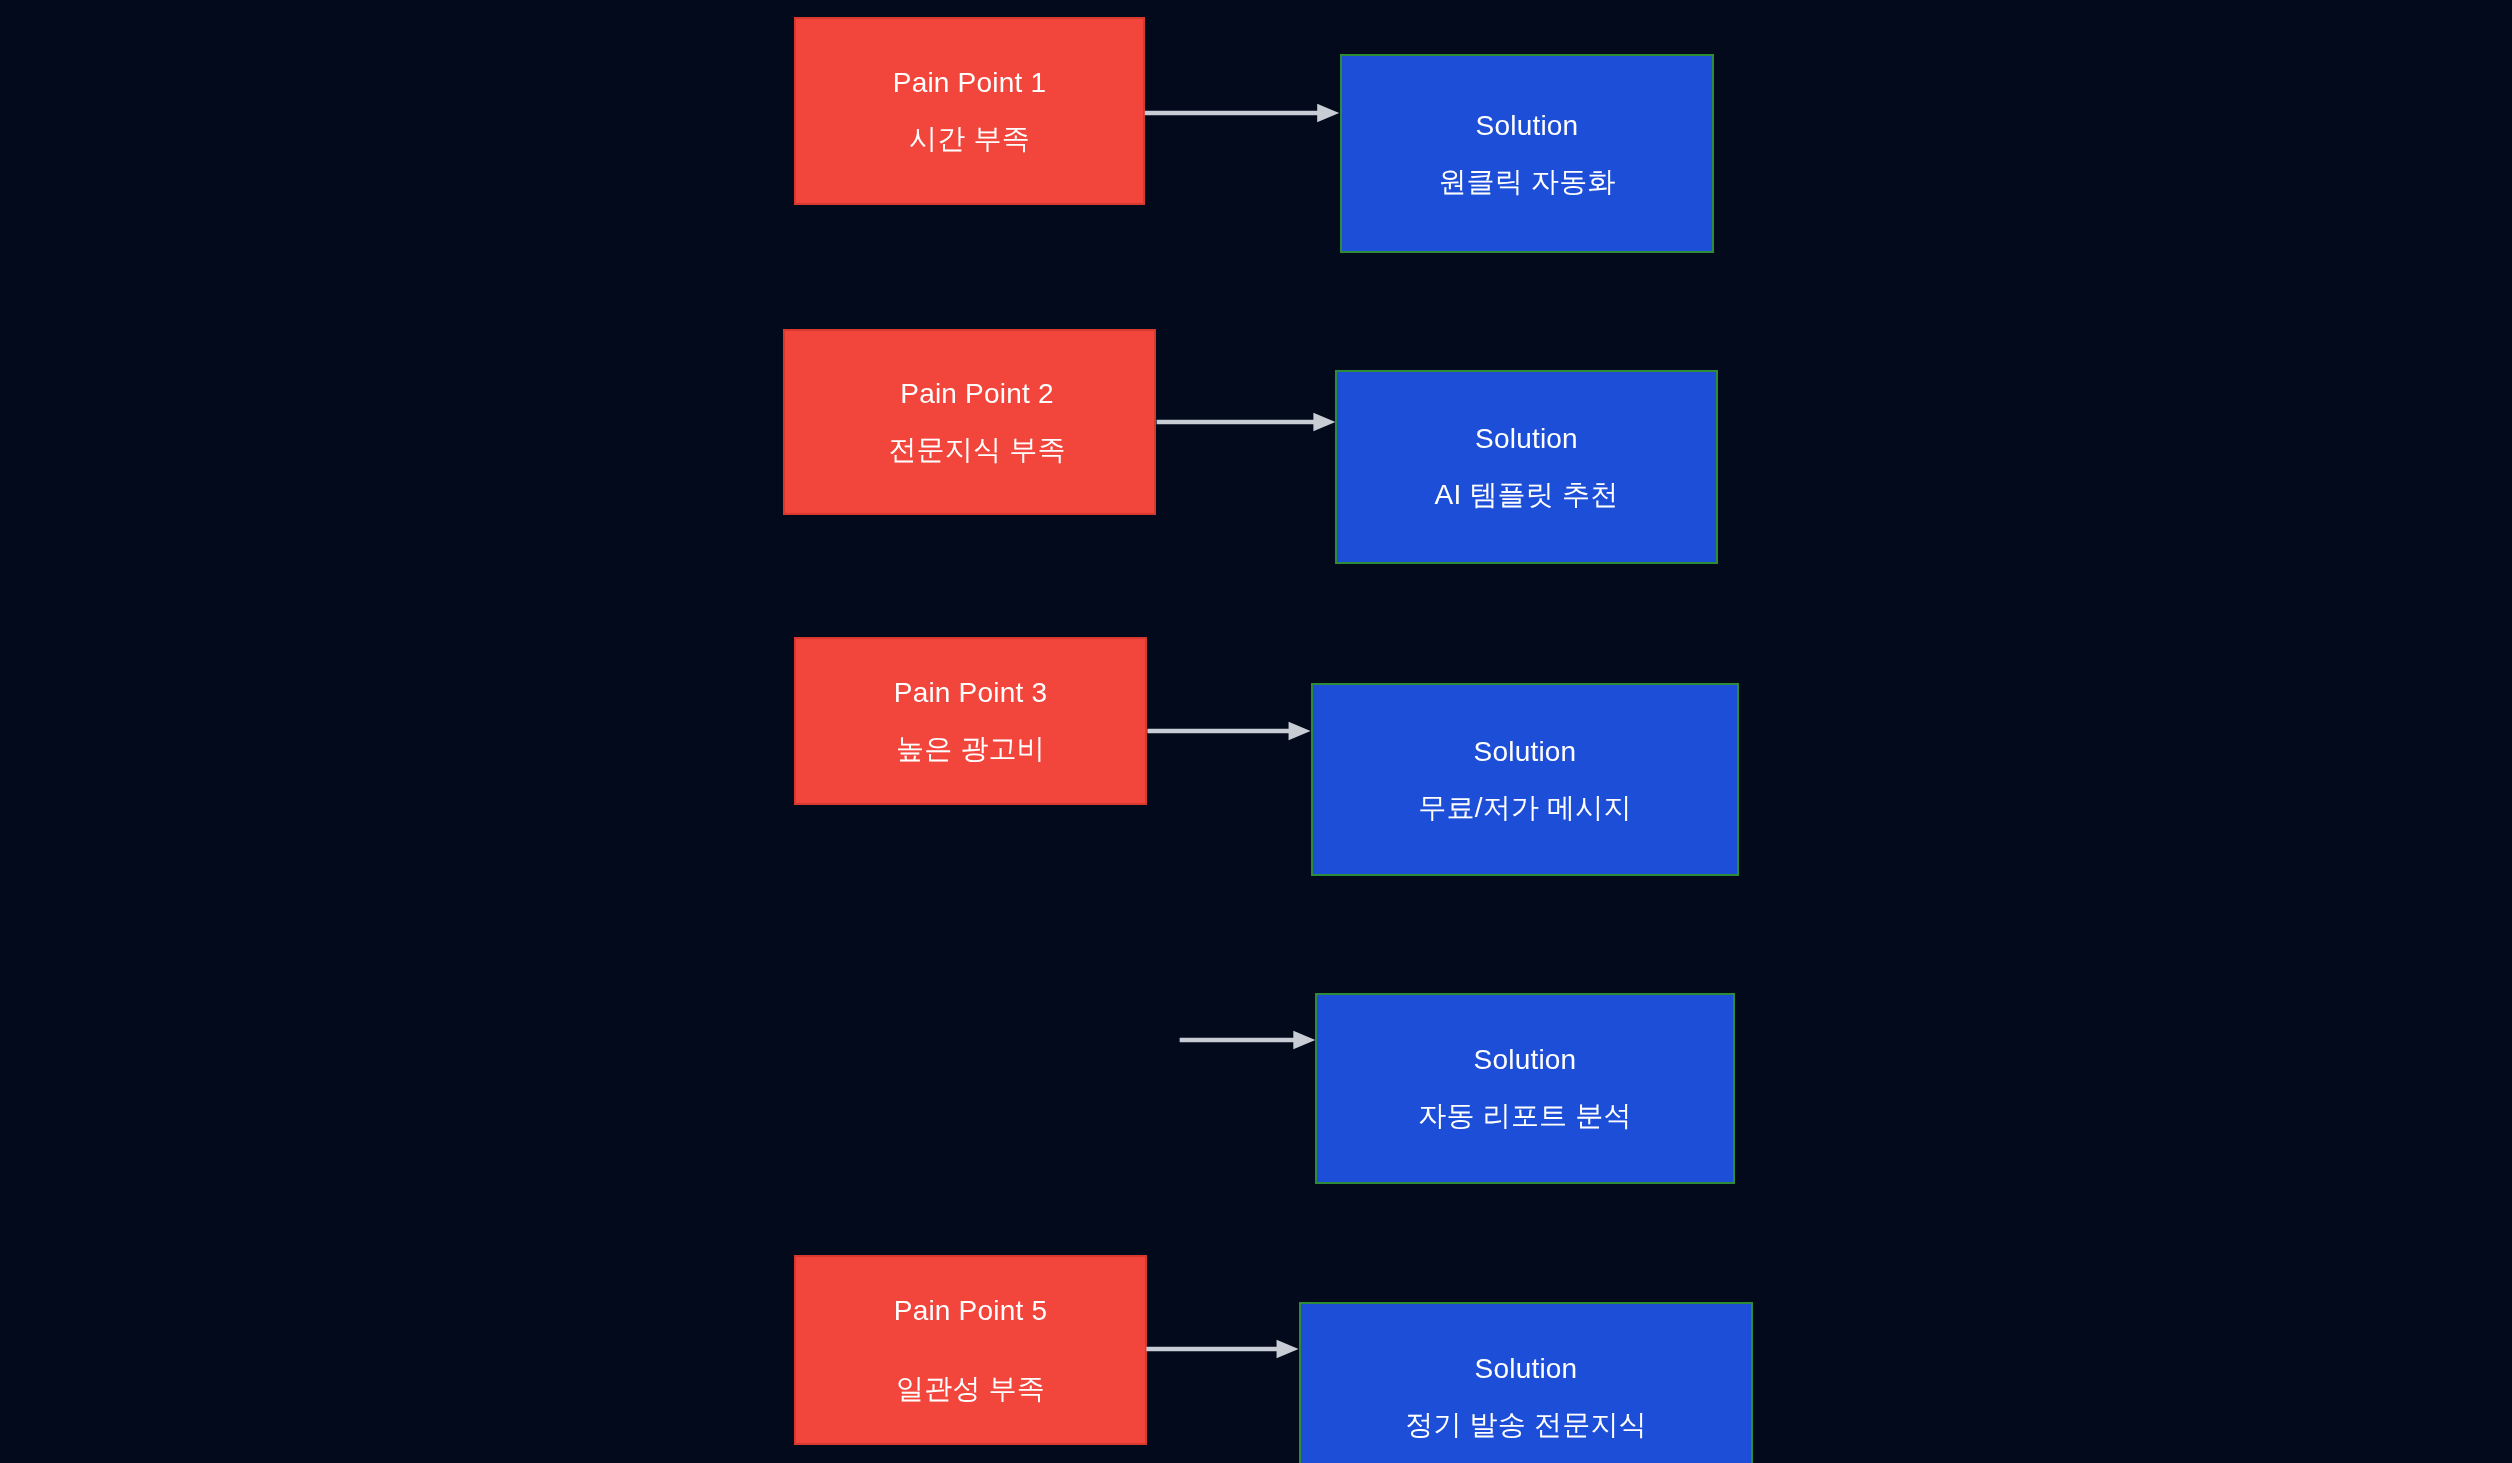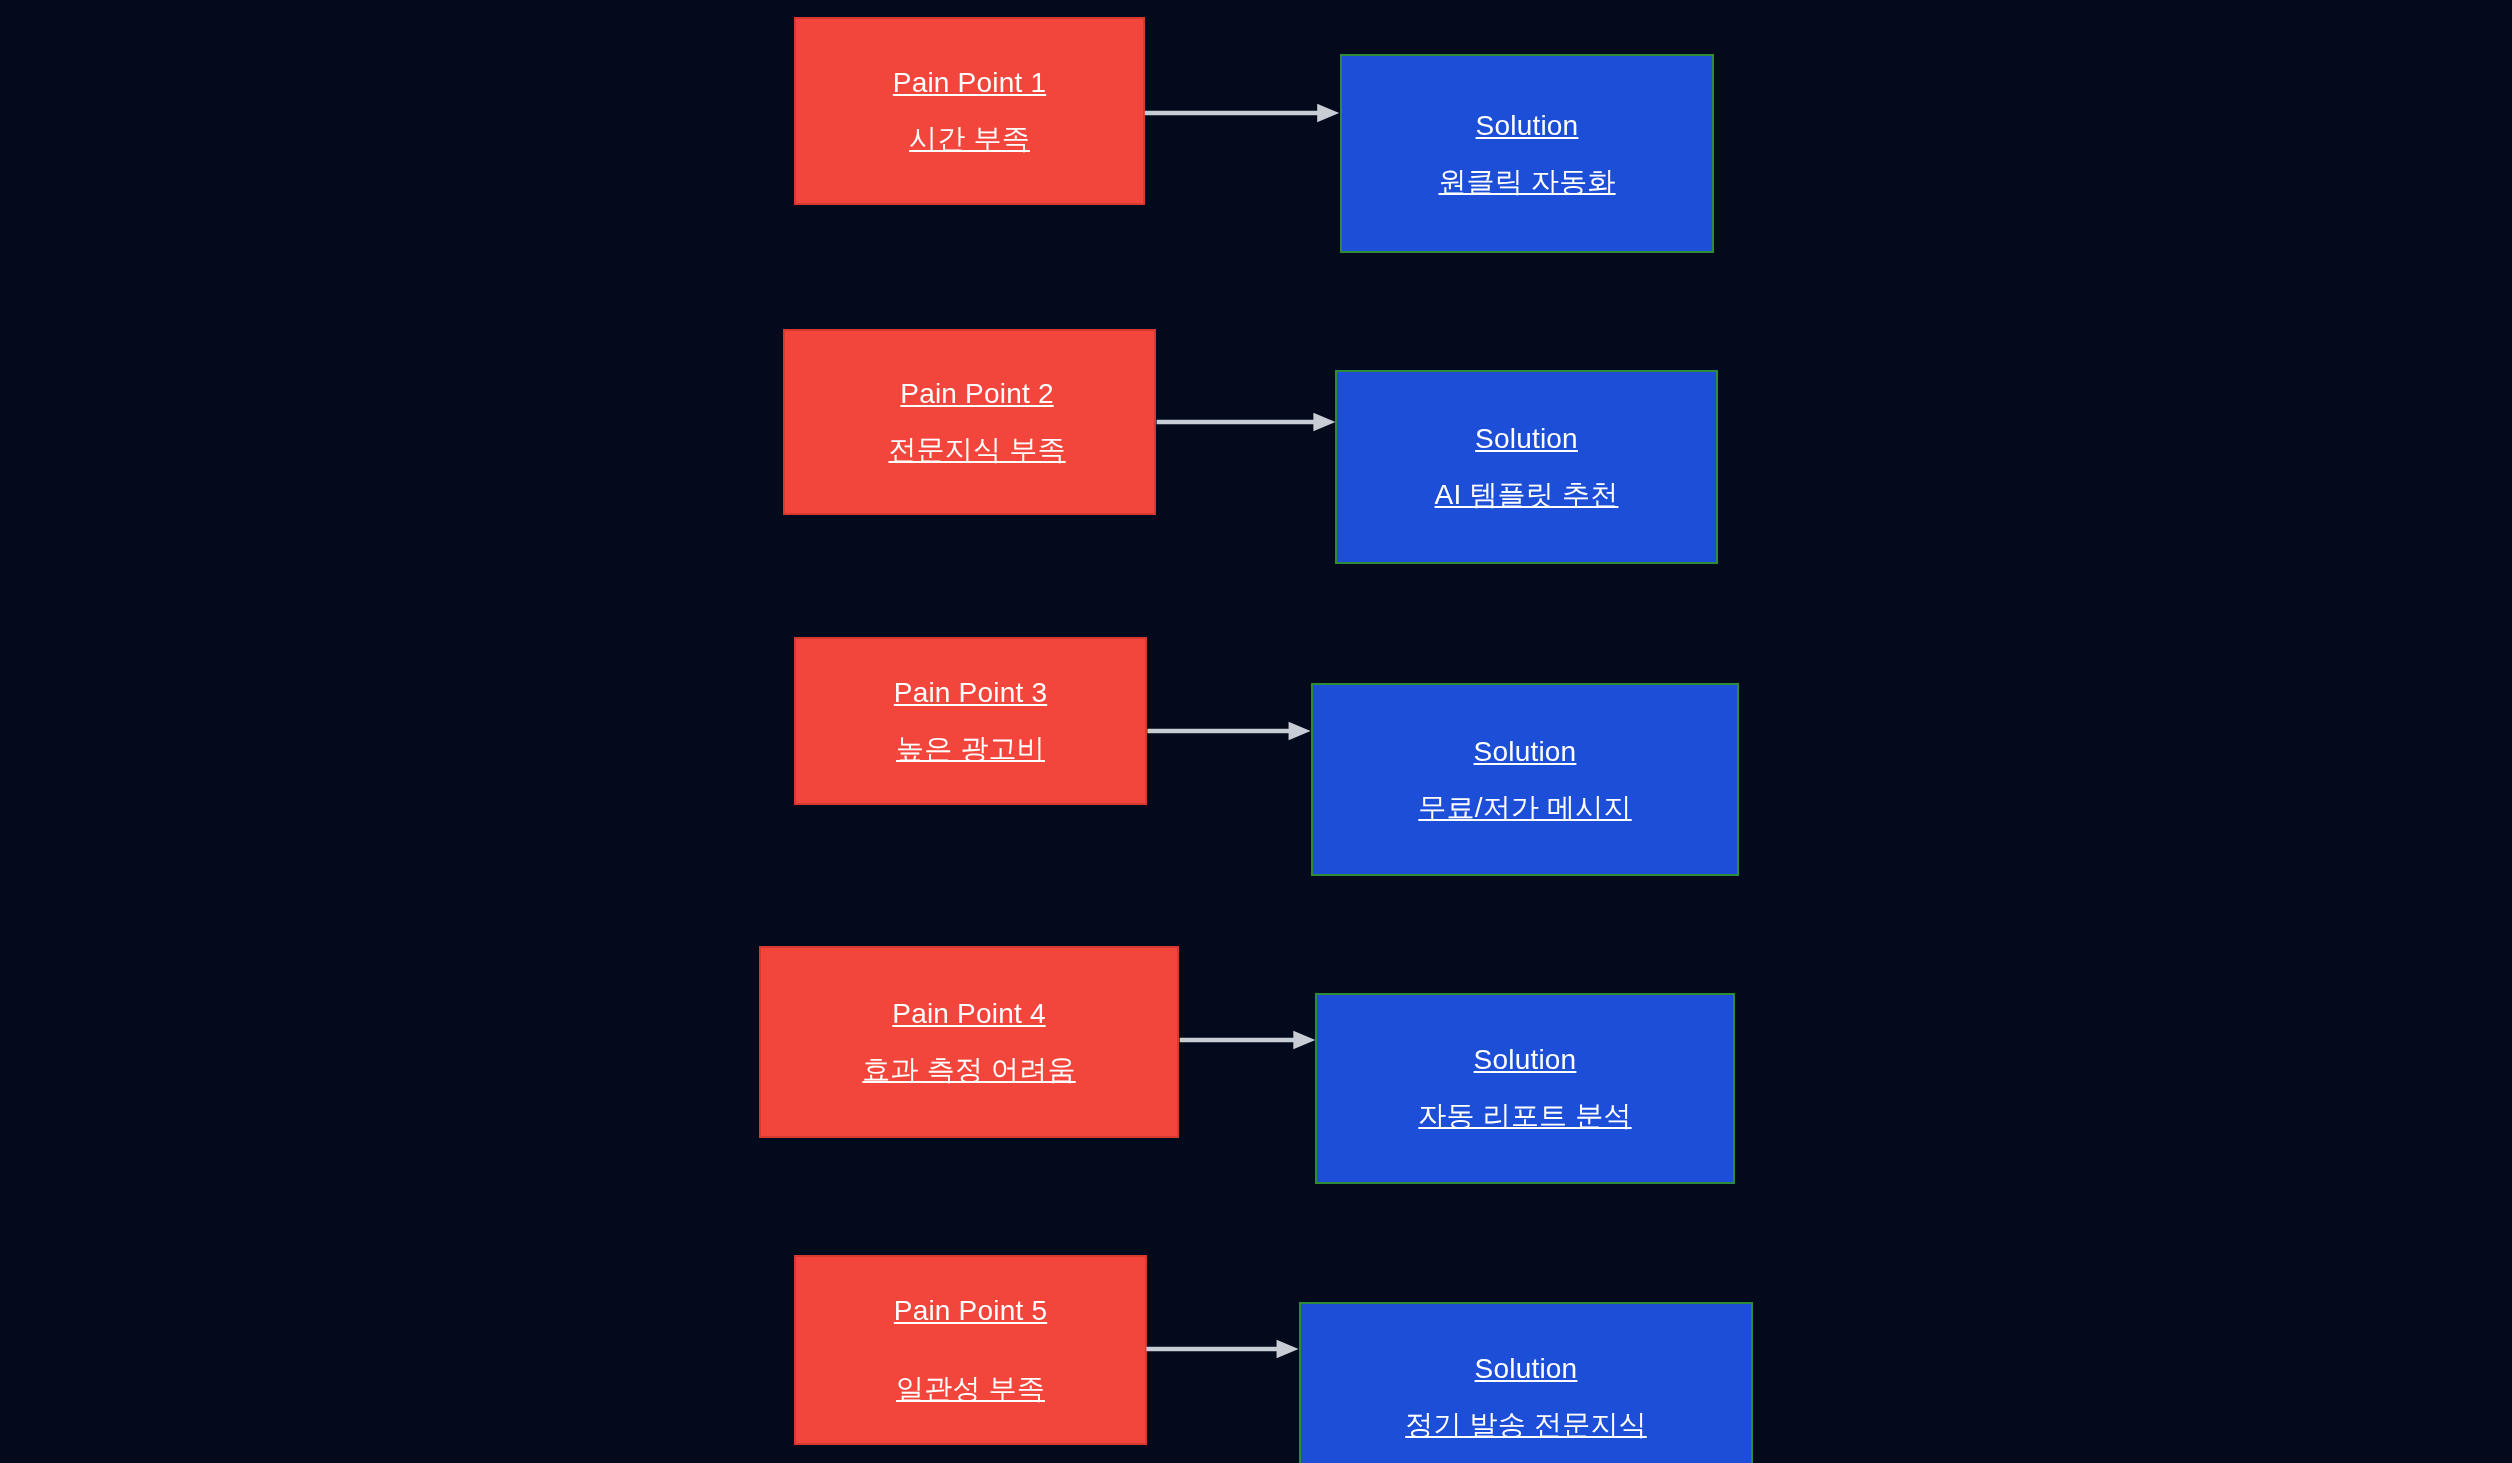--- a/index.html
+++ b/index.html
@@ -28,21 +28,20 @@
   .node {
     position: absolute;
     box-sizing: border-box;
     display: flex;
     flex-direction: column;
     align-items: center;
     justify-content: center;
     text-align: center;
     color: #ffffff;
     line-height: 1.0;
-    text-decoration: underline;
   }
   .node .line1,
   .node .line2 {
     display: block;
     width: 100%;
     white-space: nowrap;
     font-size: 28px;
     font-weight: 400;
     letter-spacing: 0.2px;
   }
@@ -113,24 +112,20 @@
         <polygon points="154,2 178,12 154,22" fill="#c8ccd4"></polygon>
       </svg>
     </div>
     <div class="node solution" style="left:1311px;top:8.3px;width:428px;height:193px;">
       <span class="line1">Solution</span>
       <span class="line2">무료/저가 메시지</span>
     </div>
   </div>
 
   <div class="row" style="top:941px;height:222px;">
-    <div class="node pain" style="left:759px;top:4.6px;width:420px;height:192px;">
-      <span class="line1">Pain Point 4</span>
-      <span class="line2">효과 측정 어려움</span>
-    </div>
     <div class="arrow" style="left:1179px;top:88px;width:137px;">
       <svg width="137" height="22" viewBox="0 0 148 24" xmlns="http://www.w3.org/2000/svg">
         <line x1="0" y1="12" x2="126" y2="12" stroke="#c8ccd4" stroke-width="5"></line>
         <polygon points="124,2 148,12 124,22" fill="#c8ccd4"></polygon>
       </svg>
     </div>
     <div class="node solution" style="left:1315px;top:4.6px;width:420px;height:191px;">
       <span class="line1">Solution</span>
       <span class="line2">자동 리포트 분석</span>
     </div>

